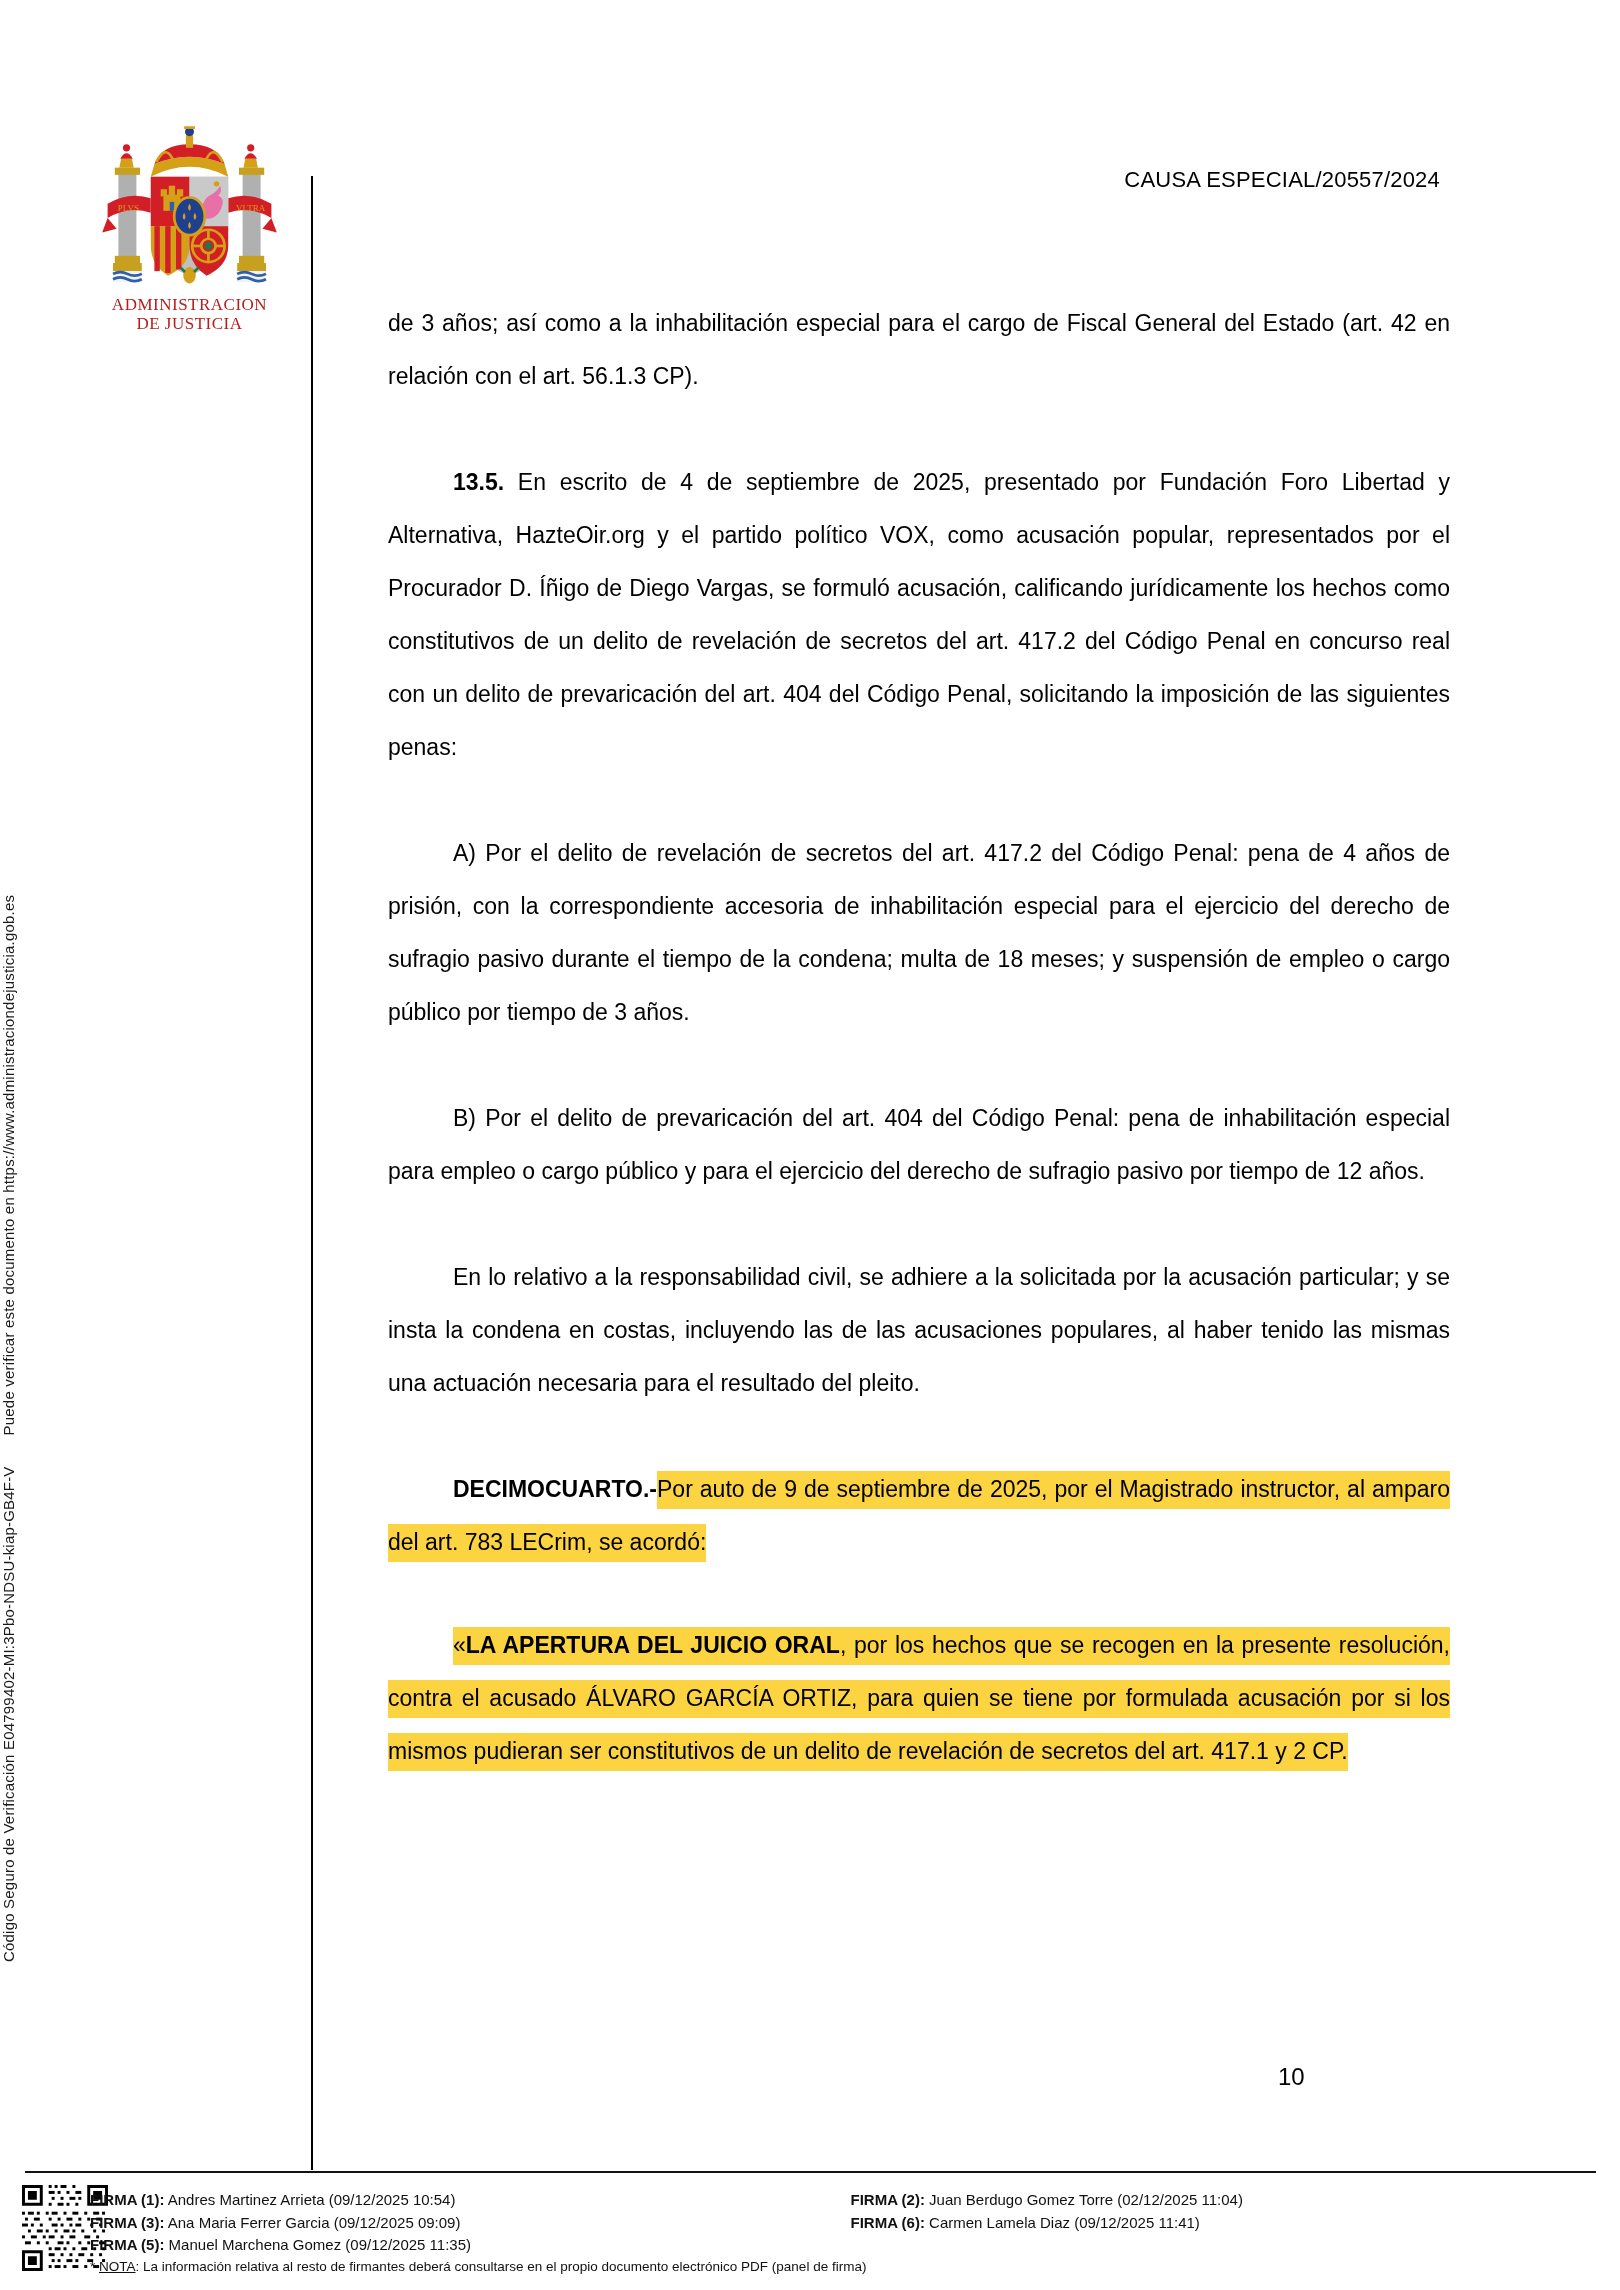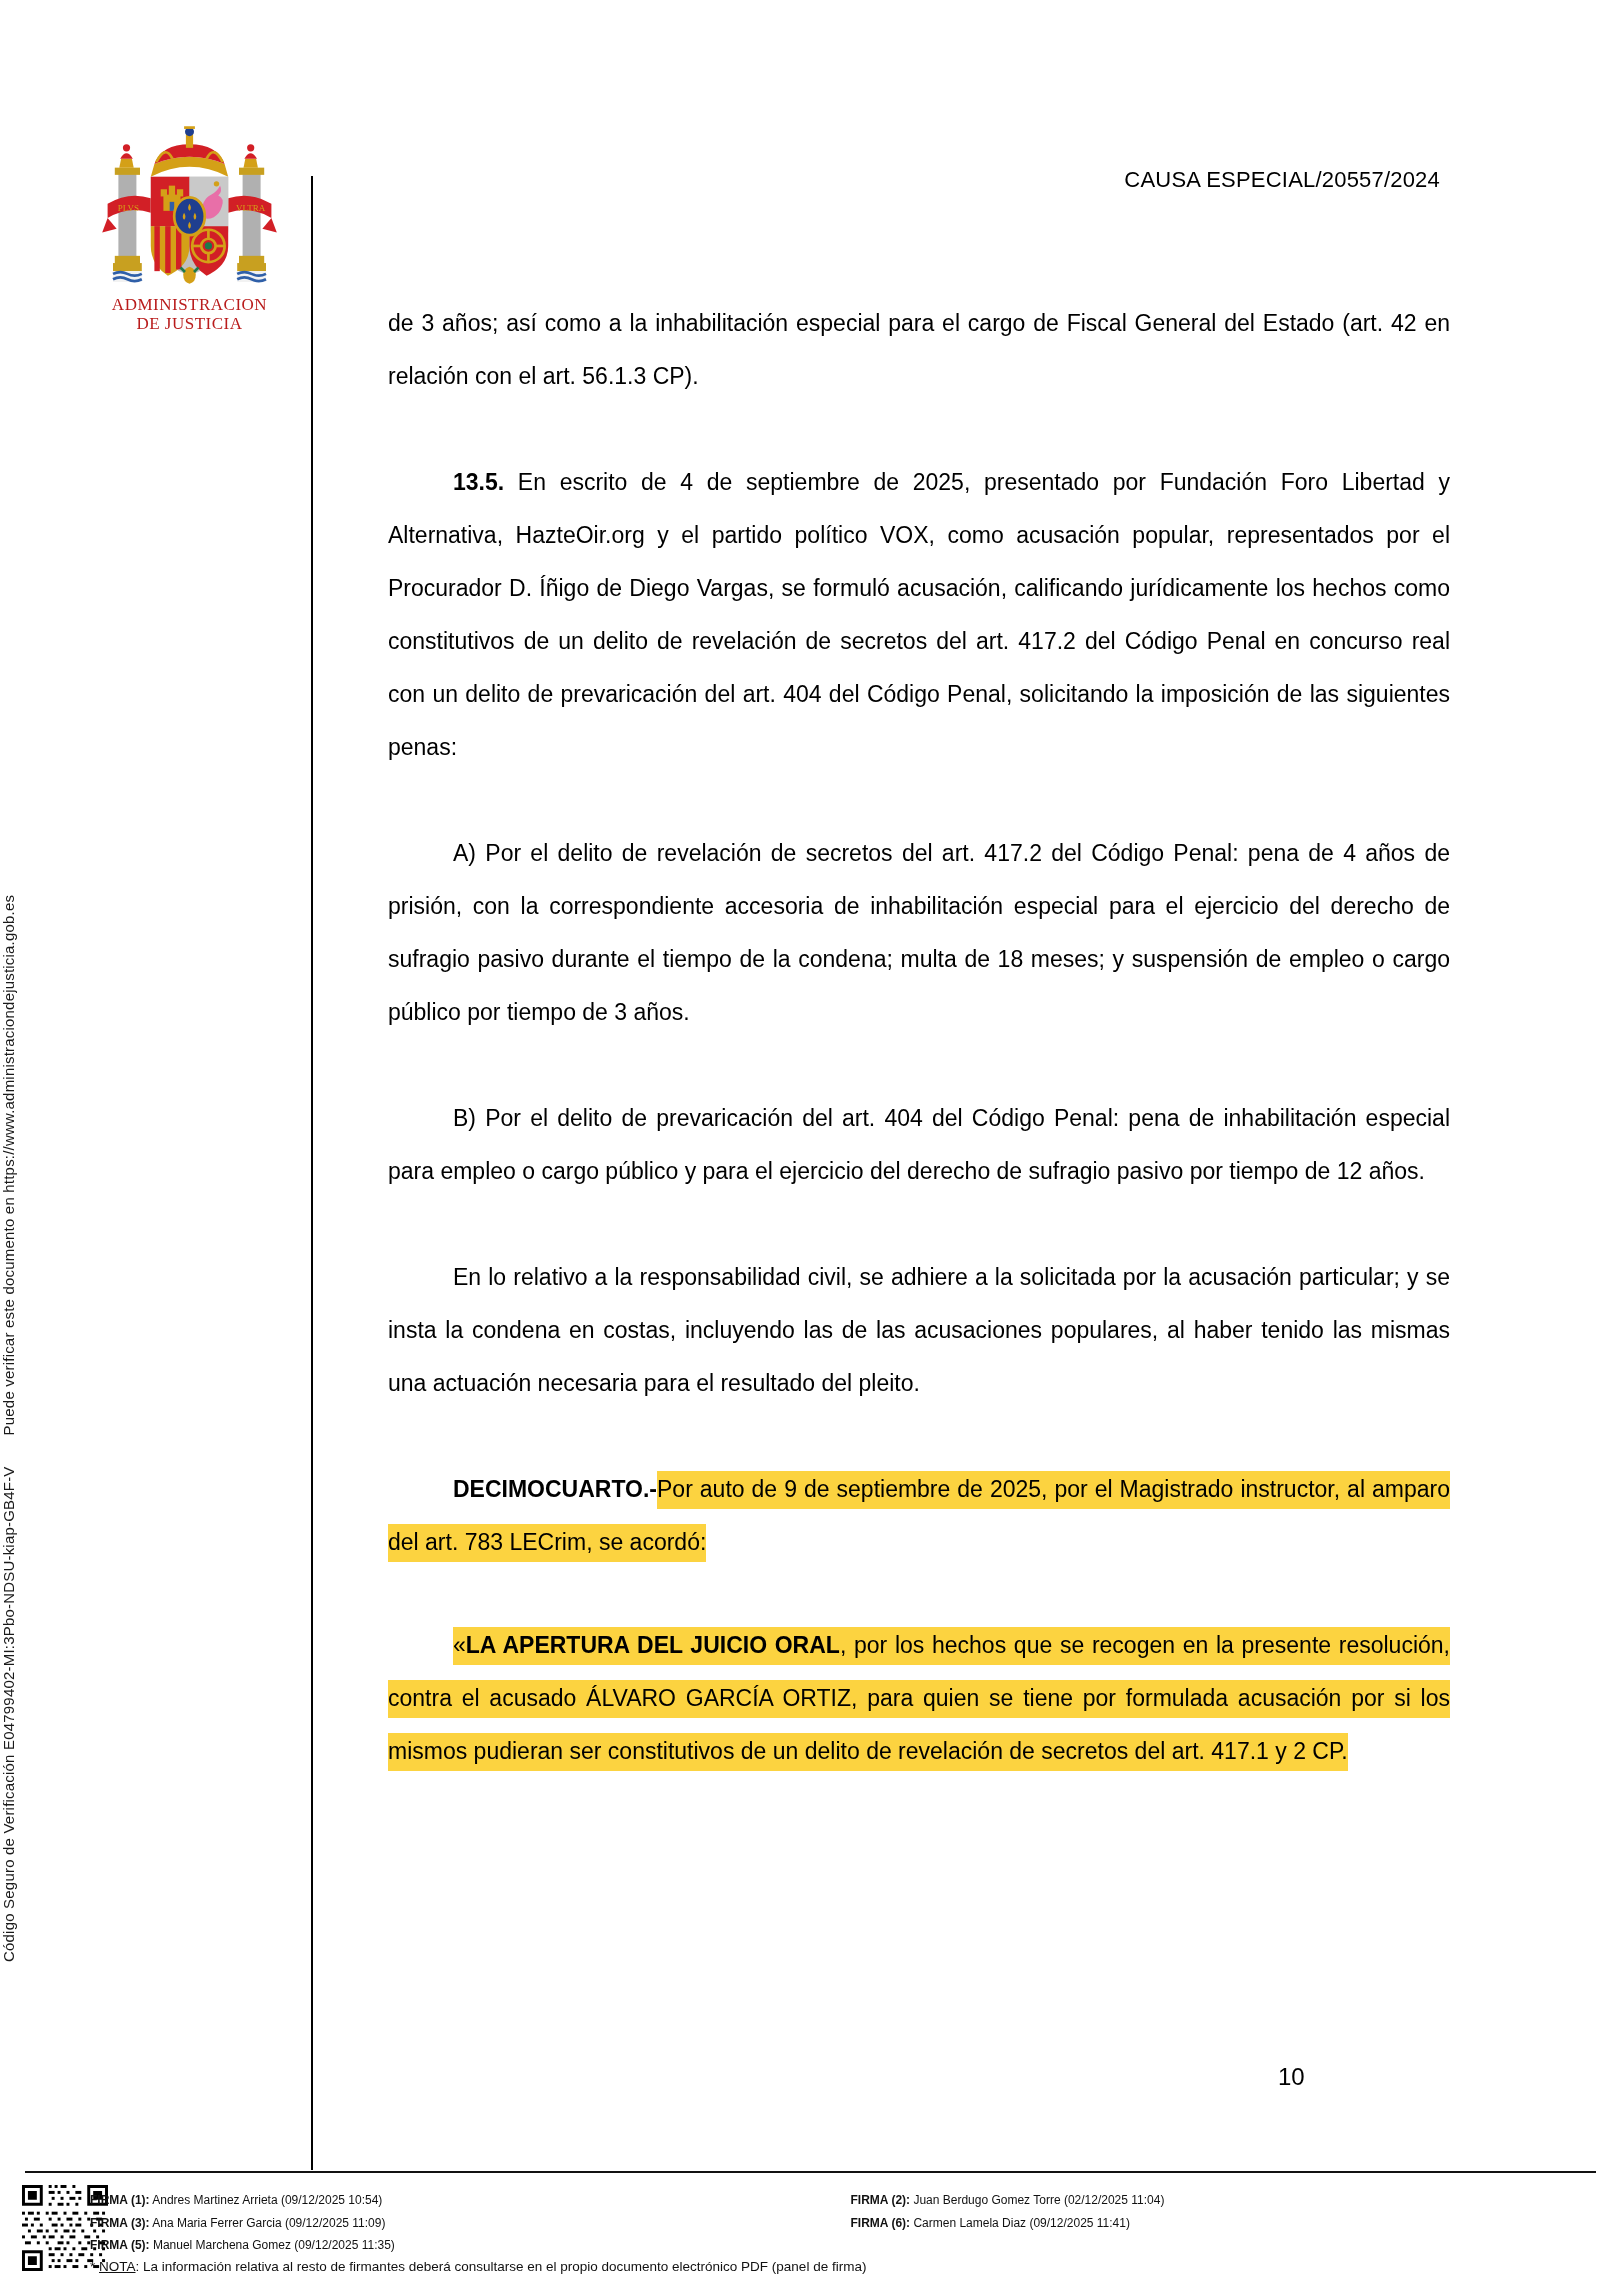--- a/index.html
+++ b/index.html
@@ -148,21 +148,21 @@
     left: 90px;
     top: 2189px;
     width: 1521px;
   }
   #sig-grid {
     display: flex;
     width: 100%;
   }
   .sig-col { width: 50%; }
   .sig-line {
-    font-size: 12px;
+    font-size: 15px;
     line-height: 22.5px;
     white-space: nowrap;
     color: #111;
   }
   .sig-line .sig-label { font-weight: bold; }
   #footer-note {
     font-size: 13.5px;
     line-height: 20px;
     color: #111;
     margin-top: 0;
@@ -413,21 +413,21 @@
         <rect x="17" y="27" width="2" height="1"></rect>
       <rect x="21" y="27" width="1" height="1"></rect>
         <rect x="24" y="27" width="2" height="1"></rect>
     </g>
   </svg>
 
   <div id="footer">
     <div id="sig-grid">
       <div class="sig-col">
         <div class="sig-line"><span class="sig-label">FIRMA (1):</span><span> Andres Martinez Arrieta (09/12/2025 10:54)</span></div>
-        <div class="sig-line"><span class="sig-label">FIRMA (3):</span><span> Ana Maria Ferrer Garcia (09/12/2025 11:09)</span></div>
+        <div class="sig-line"><span class="sig-label">FIRMA (3):</span><span> Ana Maria Ferrer Garcia (09/12/2025 09:09)</span></div>
         <div class="sig-line"><span class="sig-label">FIRMA (5):</span><span> Manuel Marchena Gomez (09/12/2025 11:35)</span></div>
       </div>
       <div class="sig-col">
         <div class="sig-line"><span class="sig-label">FIRMA (2):</span><span> Juan Berdugo Gomez Torre (02/12/2025 11:04)</span></div>
         <div class="sig-line"><span class="sig-label">FIRMA (6):</span><span> Carmen Lamela Diaz (09/12/2025 11:41)</span></div>
       </div>
     </div>
     <div id="footer-note"><span>* </span><span class="nota">NOTA</span><span>: La información relativa al resto de firmantes deberá consultarse en el propio documento electrónico PDF (panel de firma)</span></div>
   </div>
 

